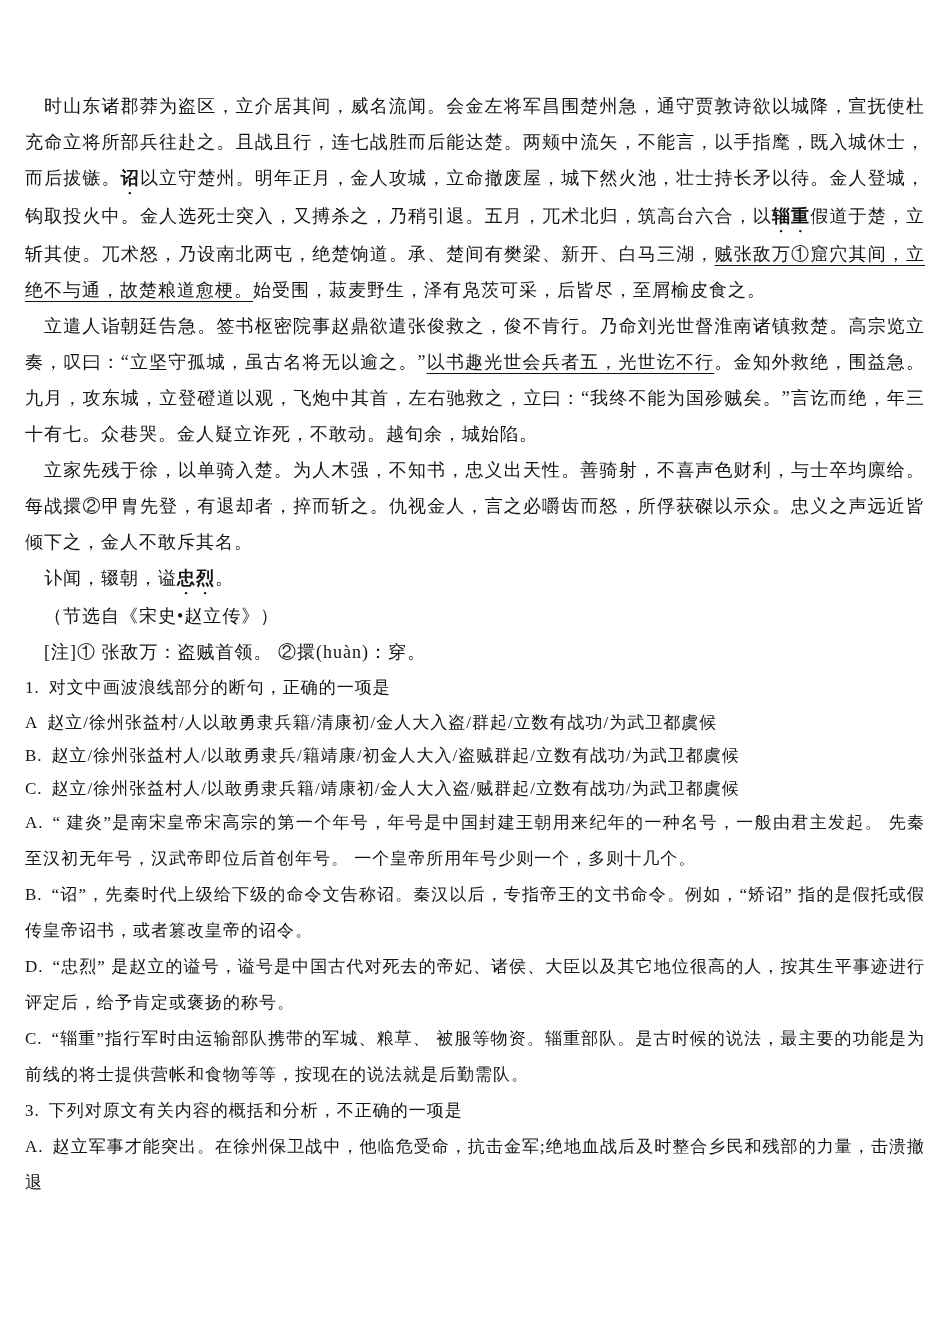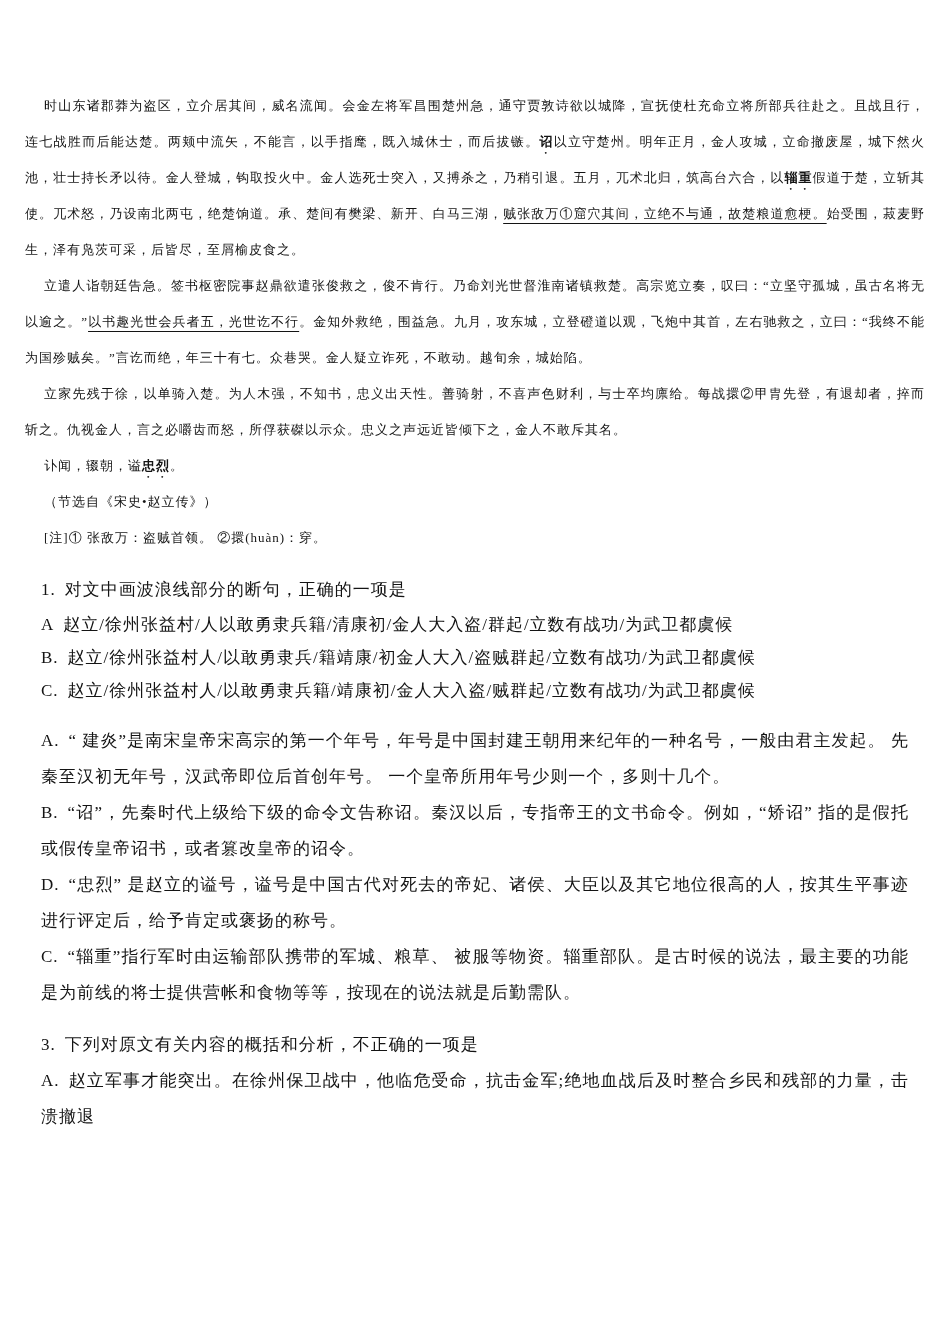--- a/index.html
+++ b/index.html
@@ -13,38 +13,38 @@
     position: relative;
     width: 950px;
     height: 1344px;
     box-sizing: border-box;
     padding: 88px 25px 0 25px;
     background: #ffffff;
     overflow: hidden;
   }
   .para {
     margin: 0;
-    font-size: 13px;
+    font-size: 18px;
     line-height: 36px;
     letter-spacing: 1px;
     text-align: justify;
     text-indent: 19px;
   }
   .seg-em {
     font-weight: bold;
     text-emphasis: filled dot;
     -webkit-text-emphasis: filled dot;
     text-emphasis-position: under right;
     -webkit-text-emphasis-position: under right;
   }
   .seg-underline {
     text-decoration: underline;
     text-underline-offset: 5px;
   }
-  .q-block { margin: 16px; }
+  .q-block { margin: 0; }
   .q-stem, .q-opt {
     margin: 0;
     font-size: 17px;
     line-height: 36px;
     letter-spacing: 1px;
     text-align: justify;
     text-indent: 0;
   }
   .q-opt.tight { line-height: 33px; }
   .opt-label { margin-right: 9px; }

